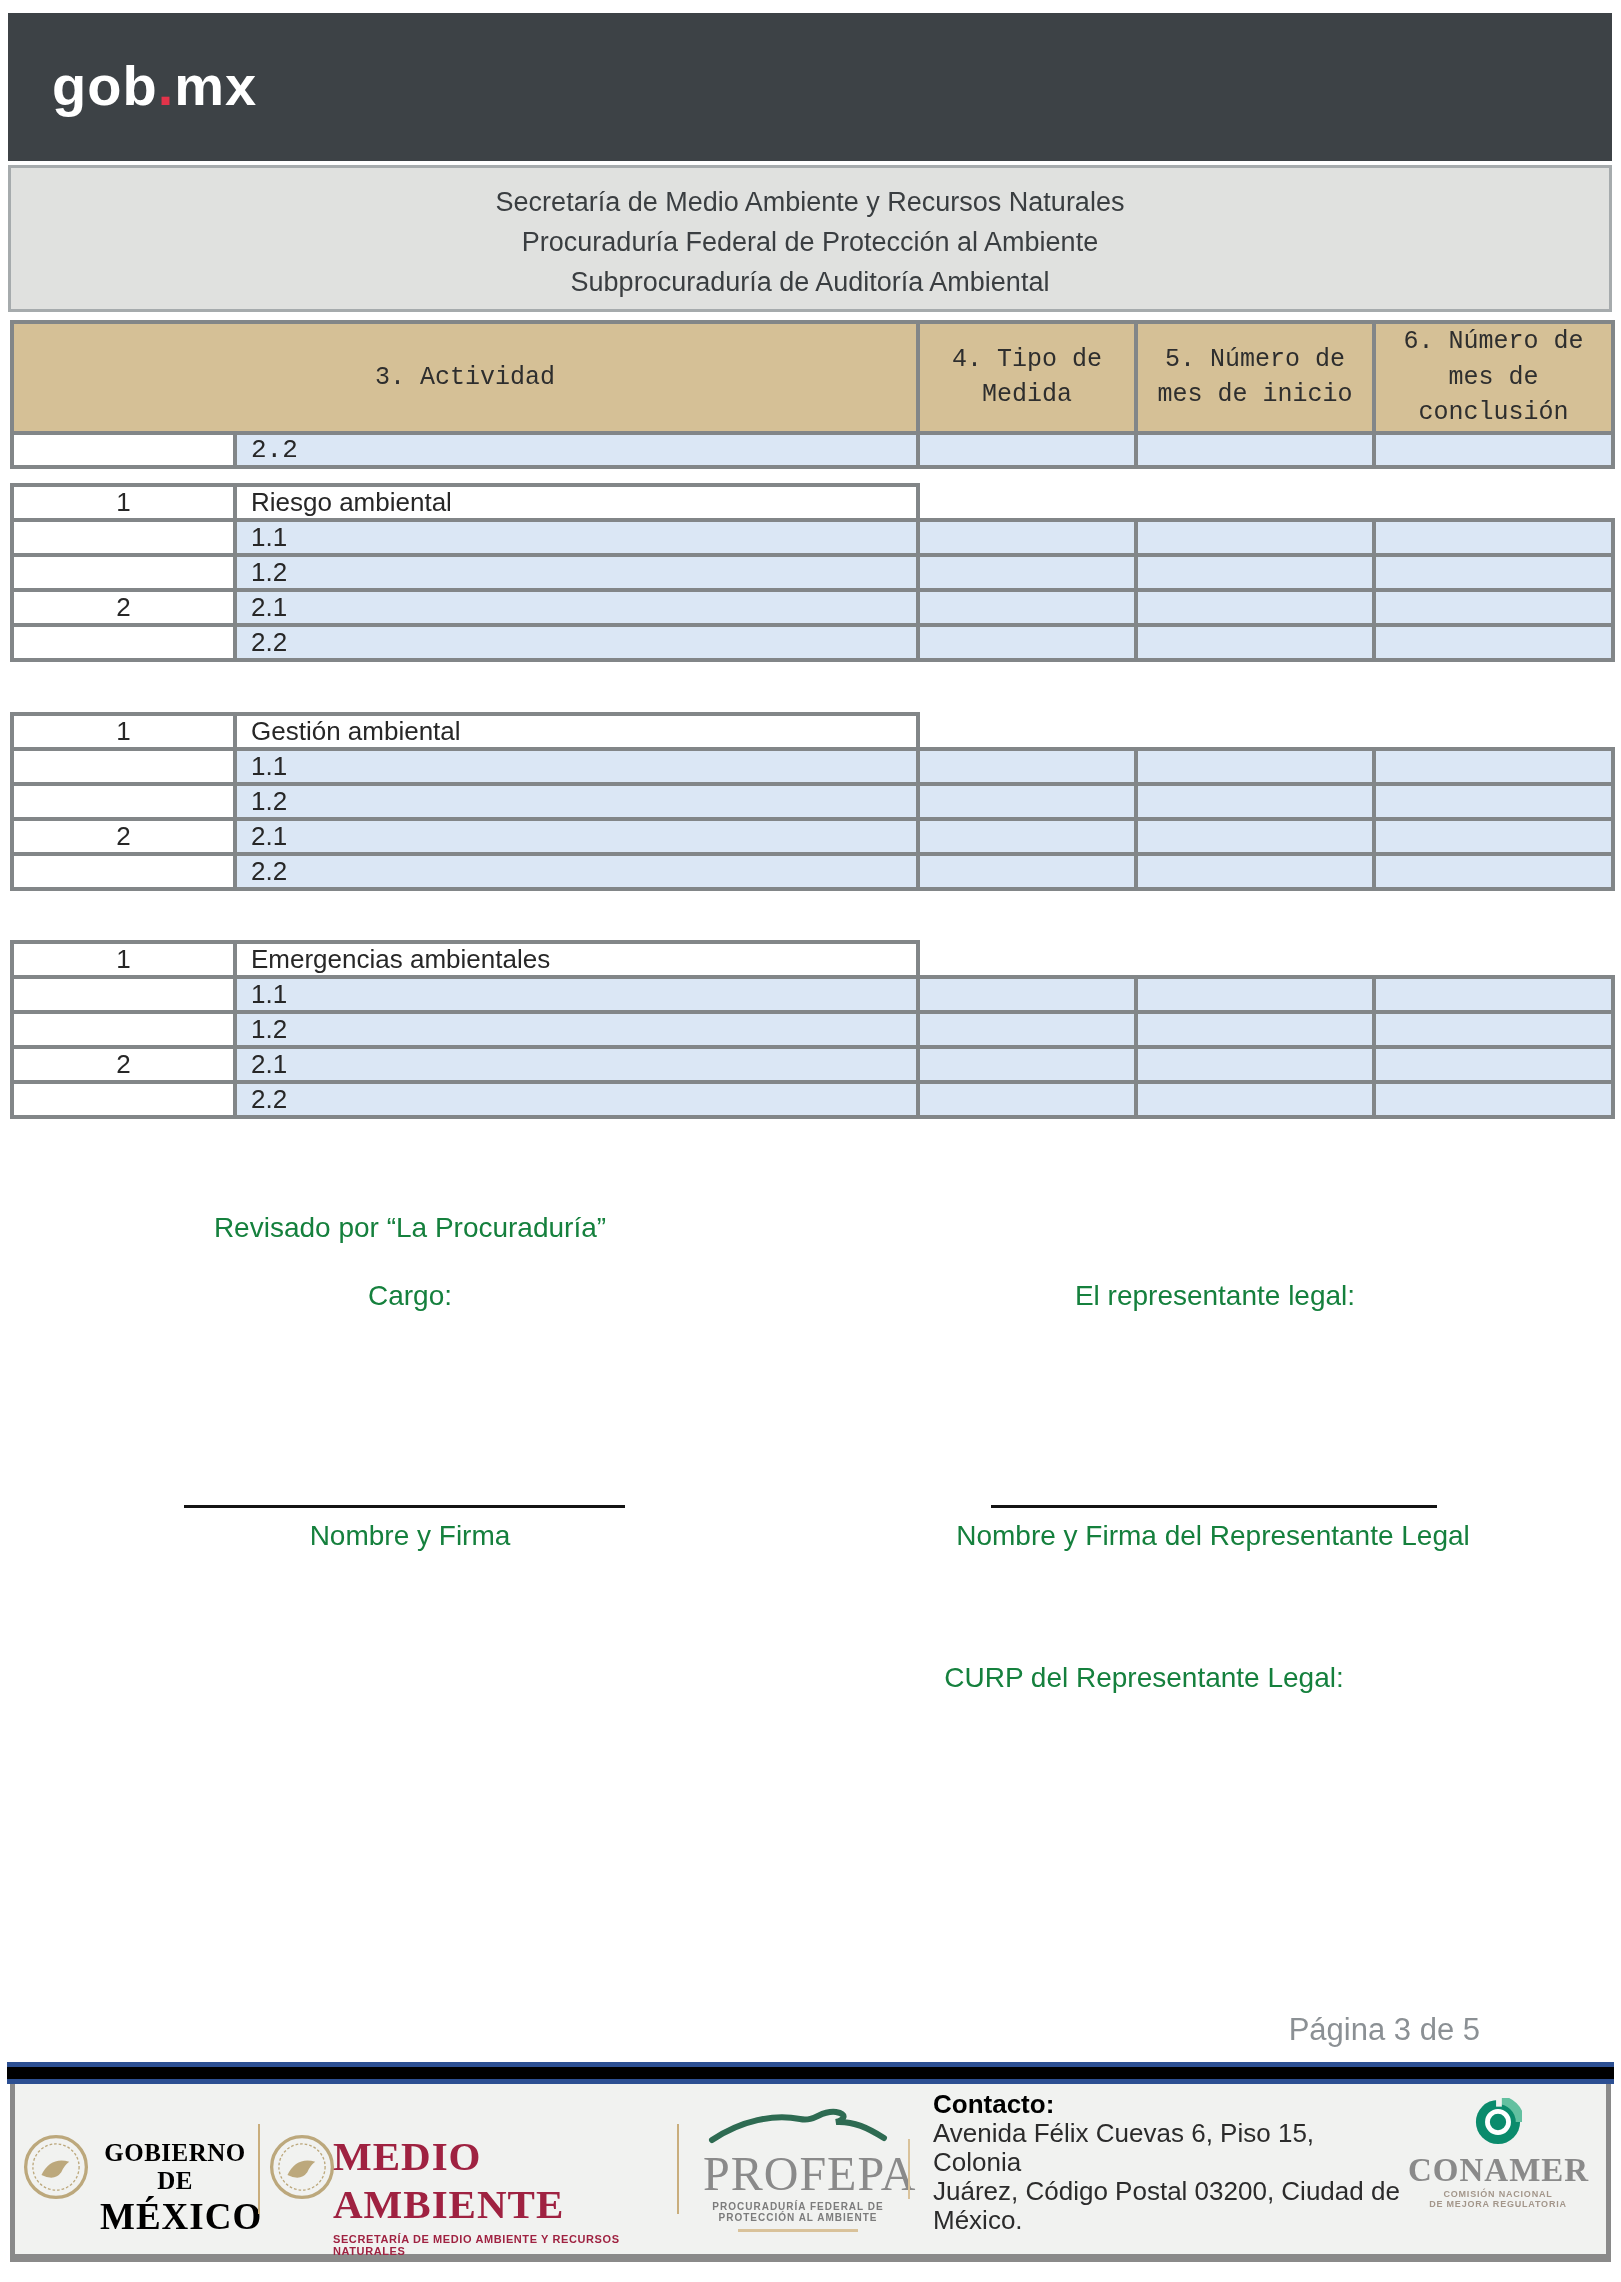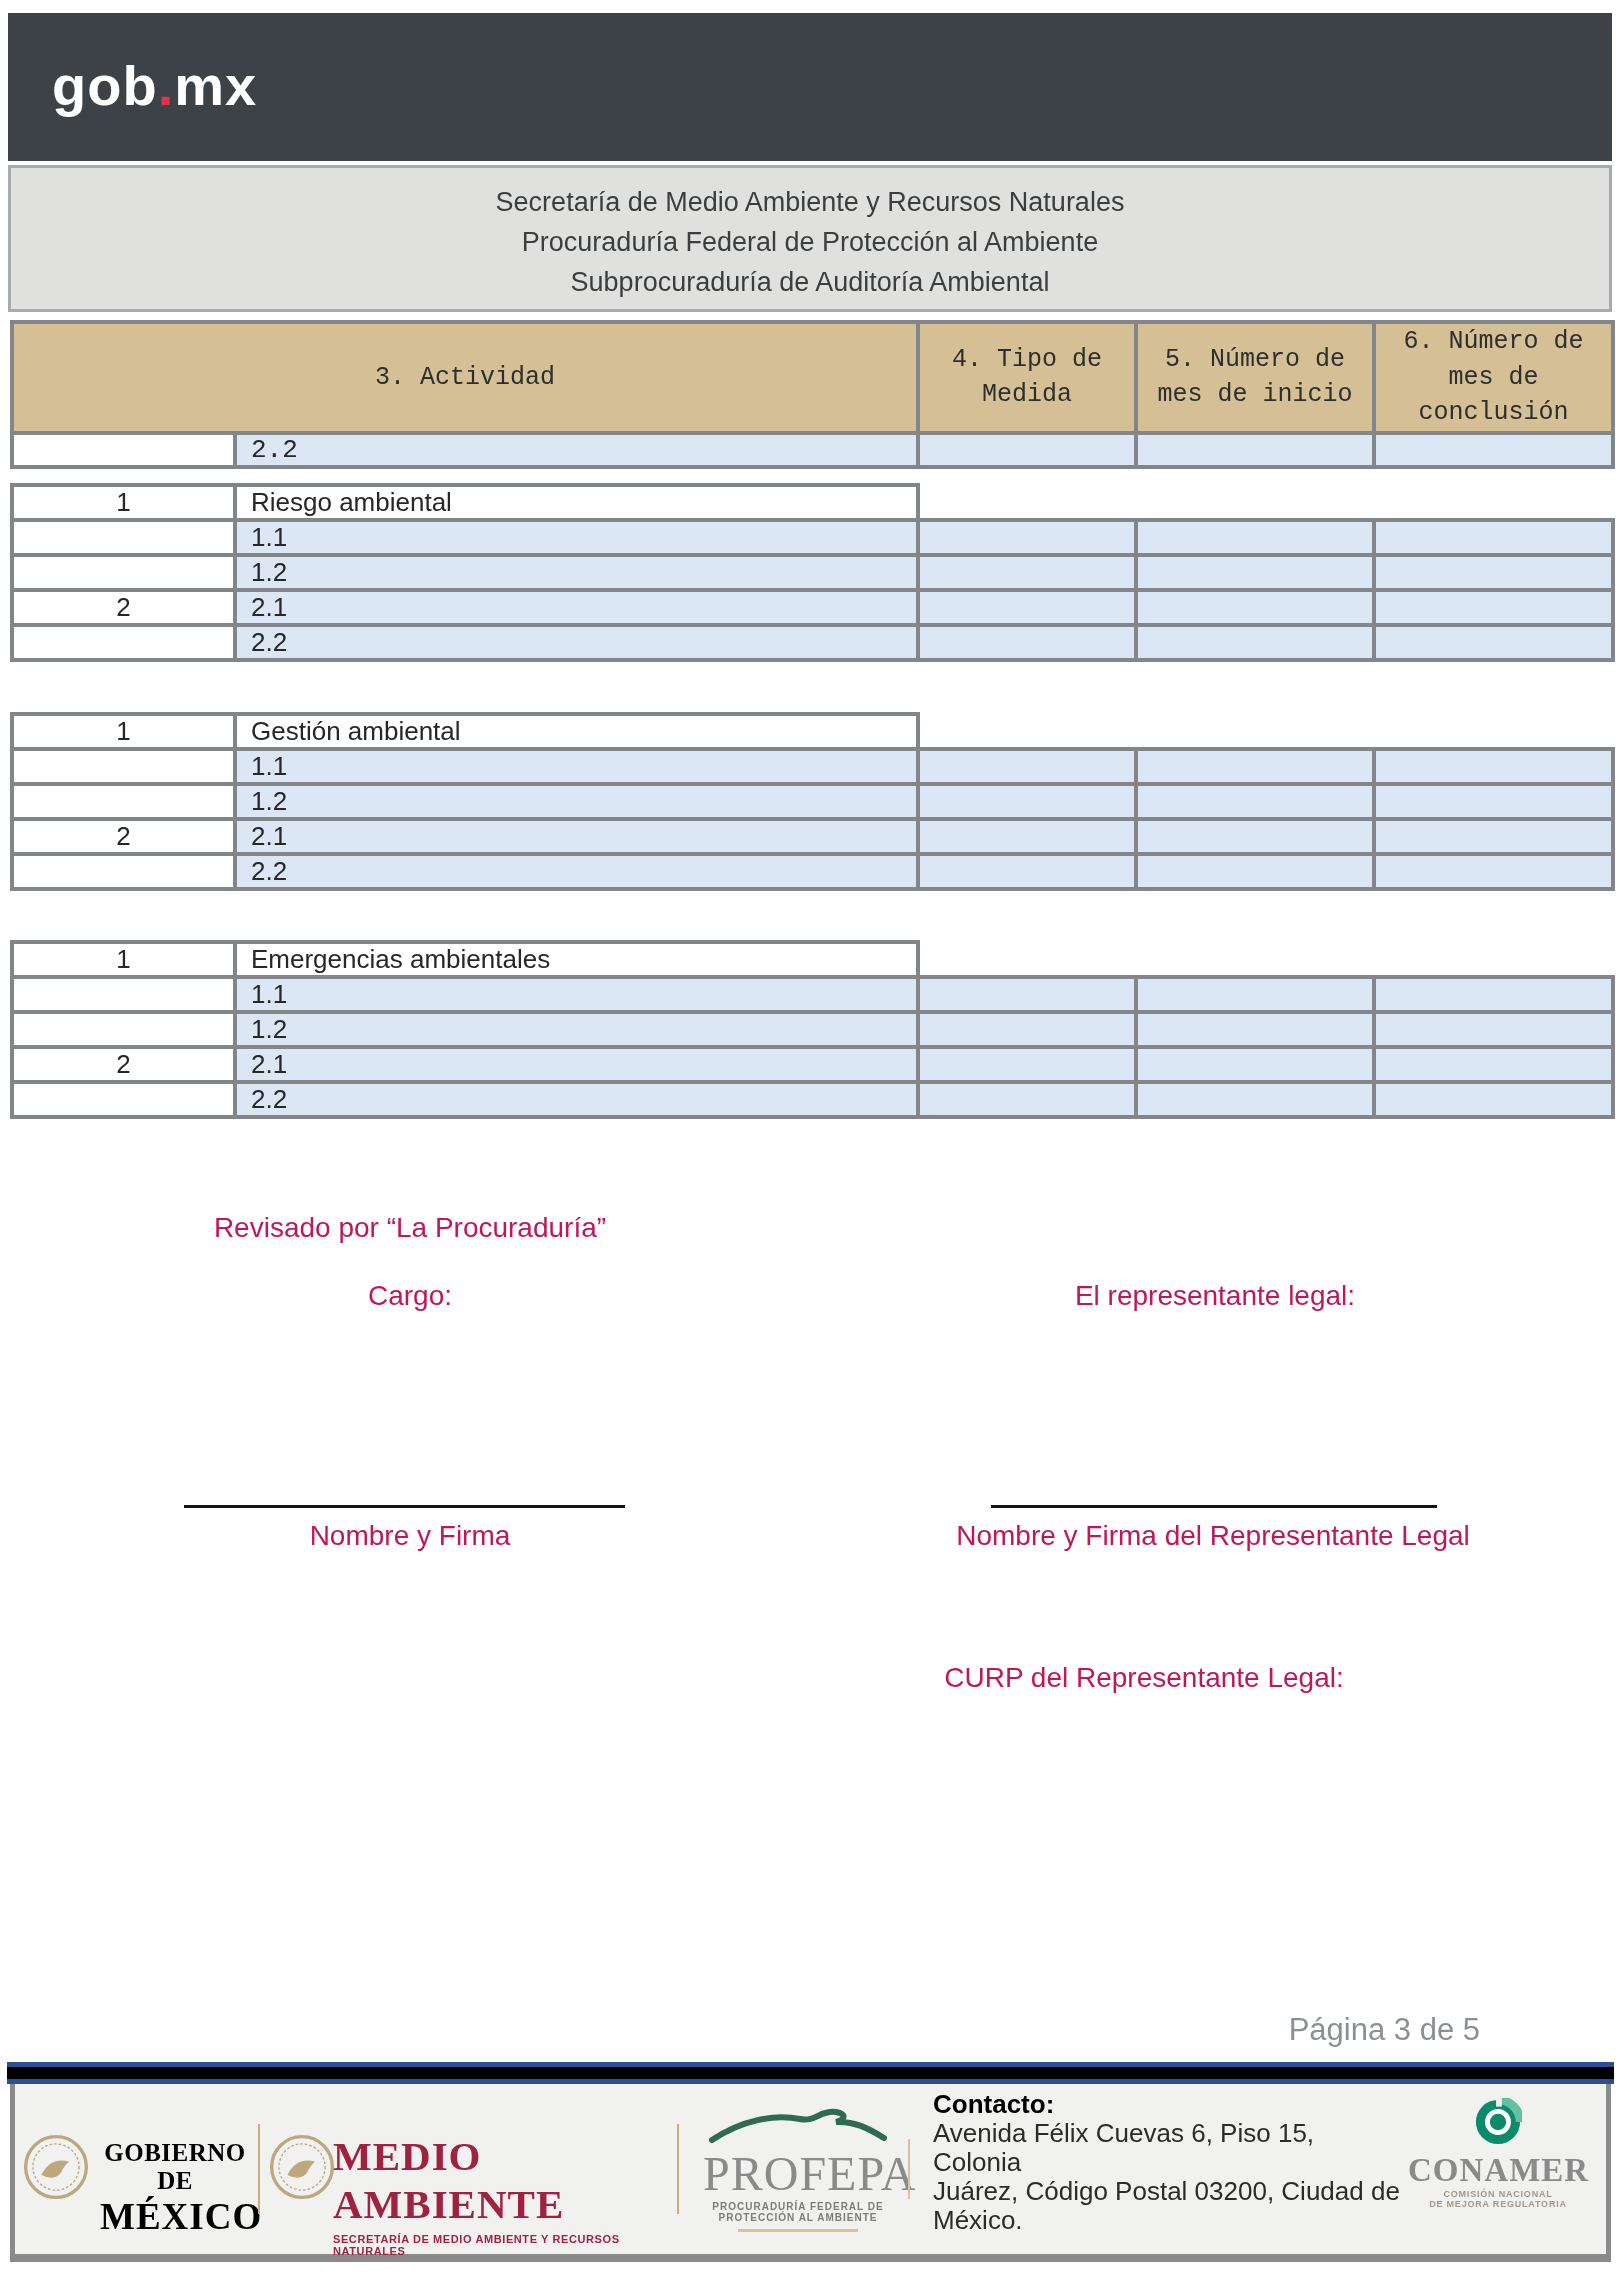--- a/index.html
+++ b/index.html
@@ -24,21 +24,21 @@
   .tbl td.ghost { border:none; background:transparent; }
   col.w1{width:223px;} col.w2{width:683px;} col.w3{width:218px;} col.w4{width:238px;} col.w5{width:239px;}
   th.tan { background:#d5c096; height:89px; font-weight:300; font-size:25px; line-height:1.42; padding:0 14px; color:#2e2e2e; }
   .tbl td { background:#ffffff; height:34px; }
   .maintbl td { height:27px; }
   .tbl td.blue { background:#dbe7f5; }
   .tbl td.num { text-align:center; }
   .tbl td.act, .tbl td.title { text-align:left; padding-left:14px; }
 
   
-  .sigtext { position:absolute; font-size:28px; color:#be185d; text-align:center; font-weight:300; }
+  .sigtext { position:absolute; font-size:28px; color:#15803d; text-align:center; font-weight:300; }
   .sigline { position:absolute; border-top:3px solid #141414; height:0; }
 
   .pageno { position:absolute; left:1180px; top:2012px; width:300px; text-align:right;
             font-size:31px; color:#8b9094; font-weight:300; }
 
   
   .sepbar { position:absolute; left:7px; top:2062px; width:1607px; height:22px; background:#000000;
             border-top:5px solid #2c4f92; border-bottom:5px solid #2c4f92; }
 
   

